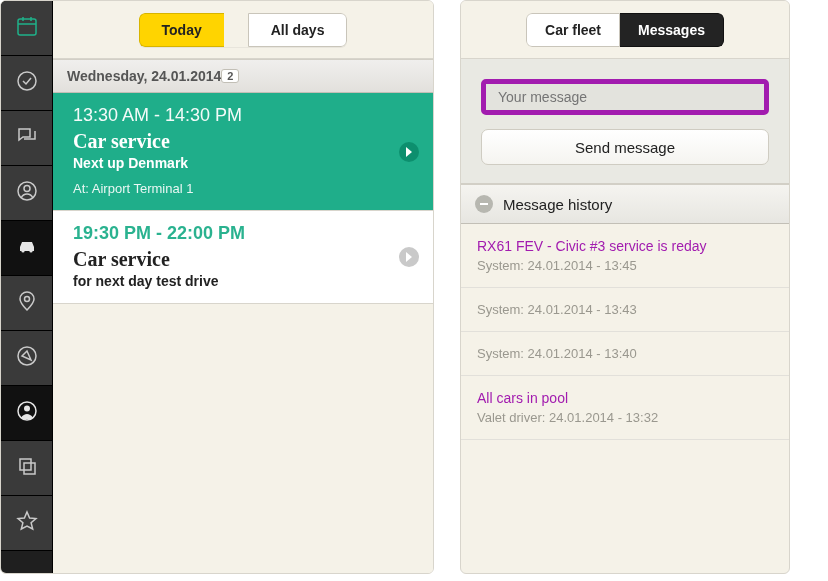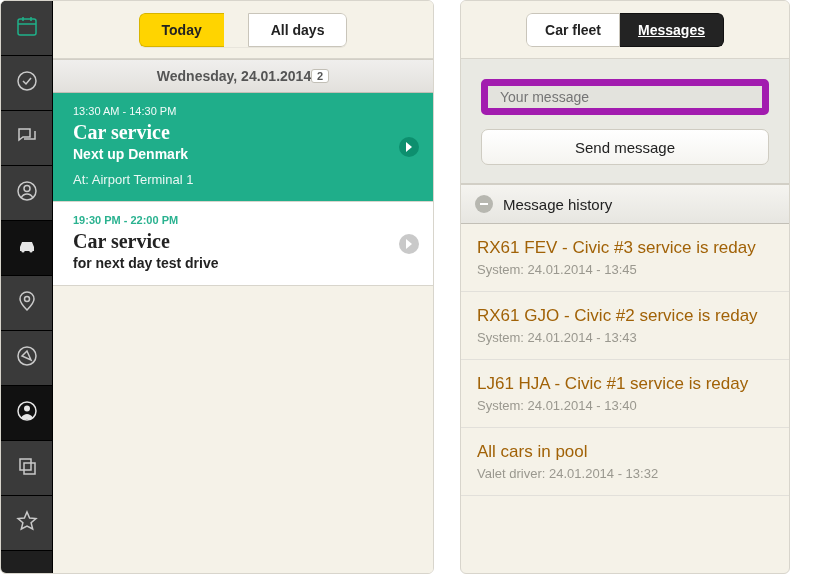--- a/index.html
+++ b/index.html
@@ -81,21 +81,21 @@
 
   .day-header {
     background: linear-gradient(#f0efed,#e2e0dc);
     padding: 8px 14px;
     font-size: 14px;
     font-weight: 700;
     color: #555;
     border-top: 1px solid #d2cfc6;
     border-bottom: 1px solid #c2bfb6;
     display: flex;
-    justify-content: center;
+    justify-content: flex-start;
     align-items: center;
   }
   .badge {
     background: #fff;
     border: 1px solid #c2bfb6;
     border-radius: 3px;
     font-size: 11px;
     font-weight: 700;
     min-width: 18px;
     text-align: center;
@@ -106,21 +106,21 @@
     padding: 12px 16px 14px 20px;
     border-bottom: 1px solid #d8d5cc;
     position: relative;
     cursor: pointer;
   }
   .appt.green {
     background: #1fae8a;
     color: #fff;
   }
   .appt.white { background: #fff; color:#222;}
-  .appt .time { font-size: 11px; opacity:.95; }
+  .appt .time { font-size: 18px; opacity:.95; }
   .appt.white .time { color:#1fae8a; font-weight:600;}
   .appt .title { font-size: 20px; font-weight: 800; margin-top: 4px; font-family: Liberation Serif, serif; }
   .appt .sub { font-size: 14px; font-weight: 700; margin-top: 2px; }
   .appt .loc { font-size: 13px; margin-top: 10px; opacity:.9;}
   .appt.white .loc { color:#888; font-weight:400;}
   .chevron-c {
     position: absolute;
     right: 14px;
     top: 50%;
     transform: translateY(-50%);
@@ -151,29 +151,29 @@
     border-bottom: 1px solid #d8d5cc;
     background:#f5f2e8;
   }
   .rseg { display:flex; border-radius:6px; overflow:hidden;}
   .rseg button {
     height:34px; padding:0 18px; border:1px solid #c9c5ba;
     background:#fff; font-size:14px; font-weight:700; color:#222; cursor:pointer;
   }
   .rseg button:first-child{border-radius:6px 0 0 6px;}
   .rseg button:last-child{border-radius:0 6px 6px 0; border-left:none;}
-  .rseg button.dark{background:#232323;color:#fff;border-color:#111;text-decoration:underline;}
+  .rseg button.dark{background:#232323;color:#fff;border-color:#111;}
 
   .compose {
     padding: 20px 20px 18px;
     background:#e9e9e3;
     border-bottom:1px solid #d2cfc6;
   }
   .compose input {
-    width:100%; height:36px; border:7px solid #a21caf;
+    width:100%; height:36px; border:5px solid #a21caf;
     border-radius:5px; background:#e3e3dd; padding:4px 12px;
     font-size:14px; color:#555;
   }
   .compose button {
     width:100%; height:36px; margin-top:14px;
     border:1px solid #cfccc2; border-radius:7px;
     background:linear-gradient(#ffffff,#f5f4f0);
     font-size:15px; color:#222; font-weight:500; cursor:pointer;
   }
 
@@ -183,21 +183,21 @@
     border-top:1px solid #d2cfc6;border-bottom:1px solid #c2bfb6;
     font-size:15px; color:#222;
   }
   .hist-head .minus {
     width:18px;height:18px;border-radius:50%;background:#b7b7b0;
     display:flex;align-items:center;justify-content:center;margin-right:10px;
   }
   .hist-head .minus div{width:8px;height:2px;background:#fff;}
 
   .msg { padding:14px 16px; border-bottom:1px solid #e2e0da; background:#f5f2e8;}
-  .msg .t1 { font-size:17px; color:#a16207; margin-bottom:4px;}
+  .msg .t1 { font-size:14px; color:#a21caf; margin-bottom:4px;}
   .msg .t2 { font-size:13px; color:#9a988f;}
 </style>
 </head>
 <body>
 
 <div class="left-wrap">
   <div class="sidebar">
     <div class="side-item active">
       <span>
         <svg viewBox="0 0 24 24">
@@ -342,24 +342,22 @@
         <div></div>
       </span>
     <span>Message history</span>
   </div>
 
   <div class="msg">
     <div class="t1">RX61 FEV - Civic #3 service is reday</div>
     <div class="t2">System: 24.01.2014 - 13:45</div>
   </div>
   <div class="msg">
-    <div class="t1">RX61 GJO - Civic #2 service is reday</div>
     <div class="t2">System: 24.01.2014 - 13:43</div>
   </div>
   <div class="msg">
-    <div class="t1">LJ61 HJA - Civic #1 service is reday</div>
     <div class="t2">System: 24.01.2014 - 13:40</div>
   </div>
   <div class="msg">
     <div class="t1">All cars in pool</div>
     <div class="t2">Valet driver: 24.01.2014 - 13:32</div>
   </div>
 </div>
 
 </body></html>

